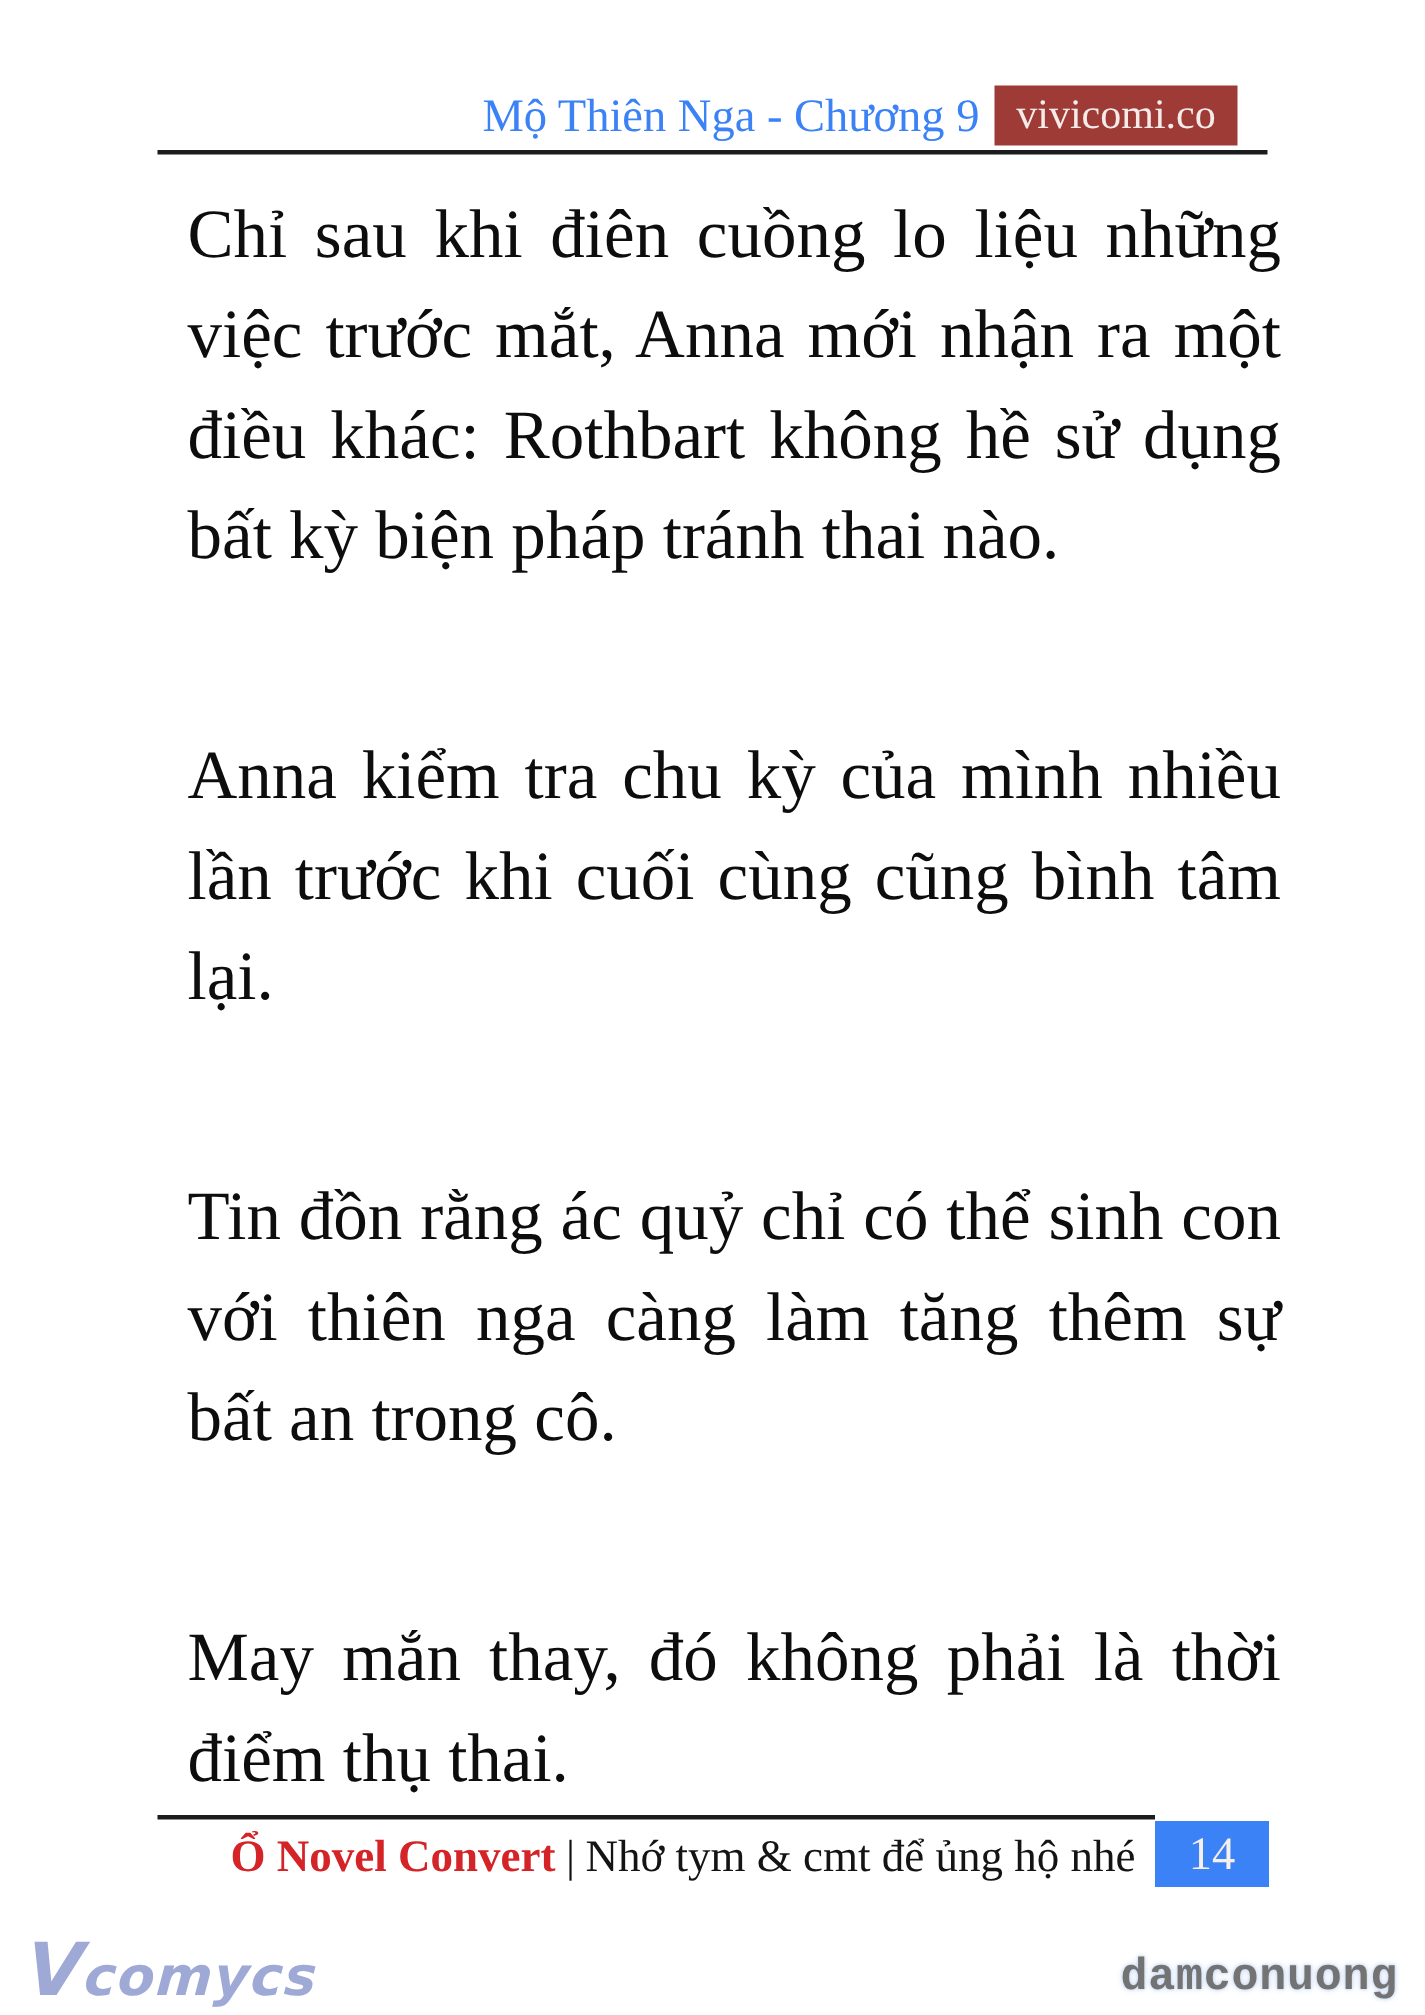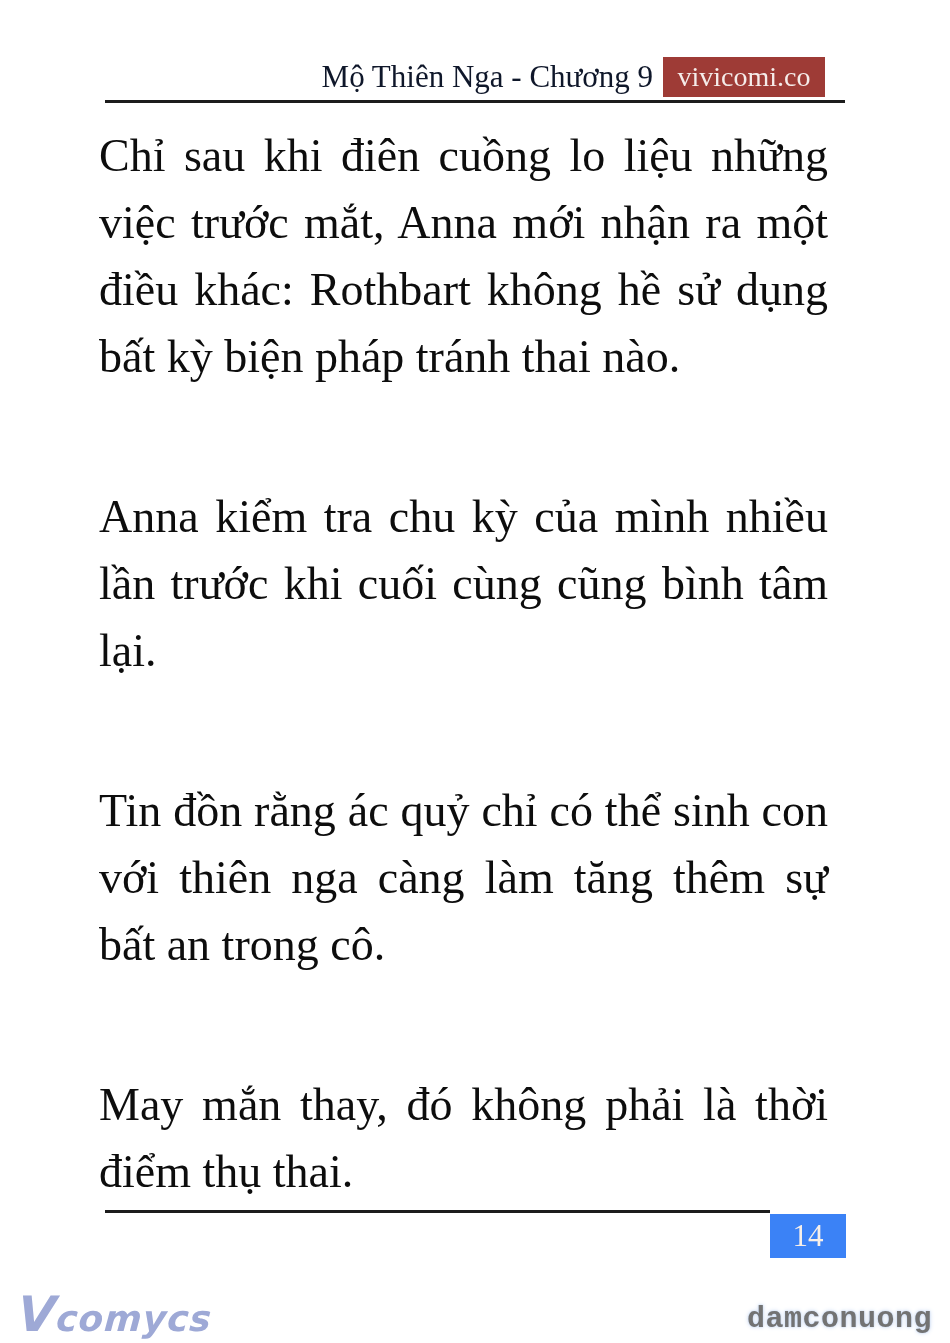--- a/index.html
+++ b/index.html
@@ -16,21 +16,21 @@
     font-family: "Liberation Serif", serif;
   }
 
   
   .header-title {
     position: absolute;
     top: 58px;
     right: 297px;
     font-size: 31px;
     line-height: 38px;
-    color: #0f172a;
+    color: #3b82f6;
     white-space: nowrap;
   }
   .header-badge {
     position: absolute;
     left: 663px;
     top: 57px;
     width: 162px;
     height: 40px;
     background: #9e3b36;
     color: #f5ecea;
@@ -45,21 +45,21 @@
     left: 105px;
     top: 100px;
     width: 740px;
     height: 3px;
     background: #1c1c1c;
   }
 
   
   .body-text {
     position: absolute;
-    left: 99px;
+    left: 125px;
     top: 122px;
     width: 729px;
   }
   .body-text p {
     margin: 0 0 93px 0;
     font-size: 46px;
     line-height: 67px;
     color: #0d0d0d;
     text-align: justify;
     text-justify: inter-word;
@@ -142,18 +142,21 @@
   <div class="header-rule"></div>
 
   <main class="body-text">
     <p>Chỉ sau khi điên cuồng lo liệu những việc trước mắt, Anna mới nhận ra một điều khác: Rothbart không hề sử dụng bất kỳ biện pháp tránh thai nào.</p>
     <p>Anna kiểm tra chu kỳ của mình nhiều lần trước khi cuối cùng cũng bình tâm lại.</p>
     <p>Tin đồn rằng ác quỷ chỉ có thể sinh con với thiên nga càng làm tăng thêm sự bất an trong cô.</p>
     <p>May mắn thay, đó không phải là thời điểm thụ thai.</p>
   </main>
 
   <div class="footer-rule"></div>
+  <div class="footer-text">
+    <span class="footer-brand">Ổ Novel Convert</span><span class="footer-sep">|</span><span>Nhớ tym &amp; cmt để ủng hộ nhé</span>
+  </div>
   <span class="page-badge">14</span>
 
   <div class="wm-left">Vcomycs</div>
   <div class="wm-right">damconuong</div>
 
 </div>
 
 </body></html>

